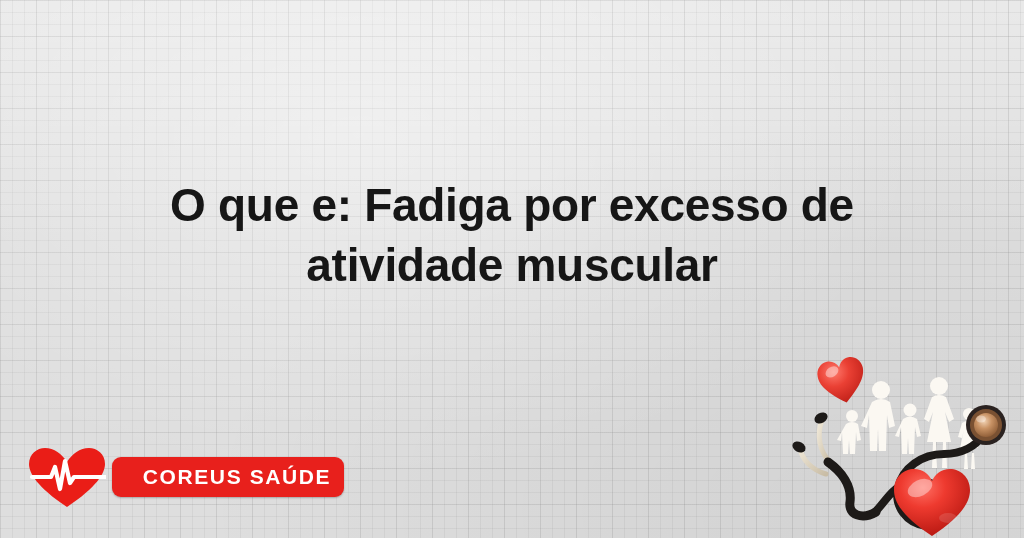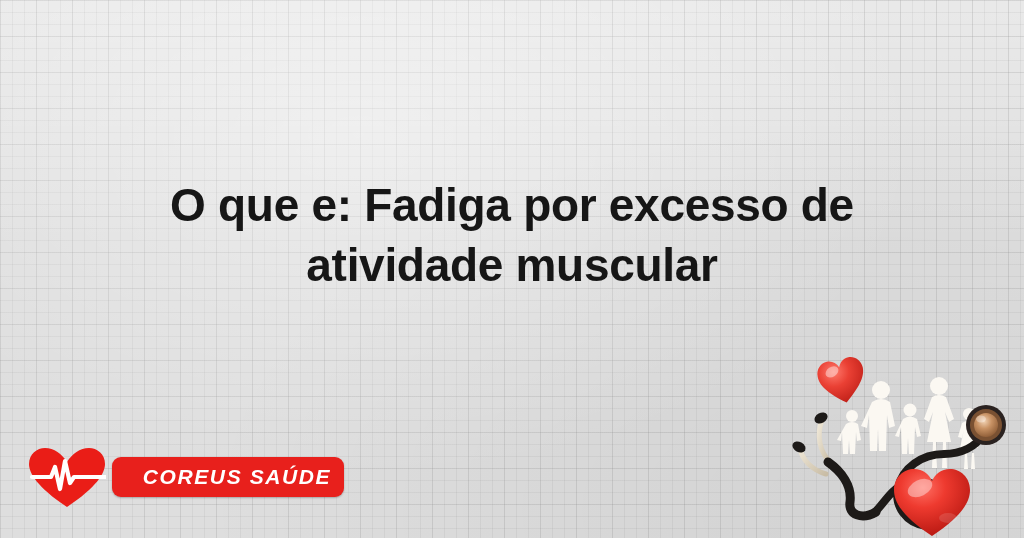--- a/index.html
+++ b/index.html
@@ -82,21 +82,20 @@
     left: 0;
     top: 0;
     width: 232px;
     height: 40px;
     display: flex;
     align-items: center;
     justify-content: center;
     color: #ffffff;
     font-size: 21px;
     font-weight: bold;
-    font-style: italic;
     letter-spacing: 1.6px;
     padding-left: 18px;
     box-sizing: border-box;
   }
 
   .logo-heart {
     position: absolute;
     left: 0;
     top: 0;
     width: 78px;

